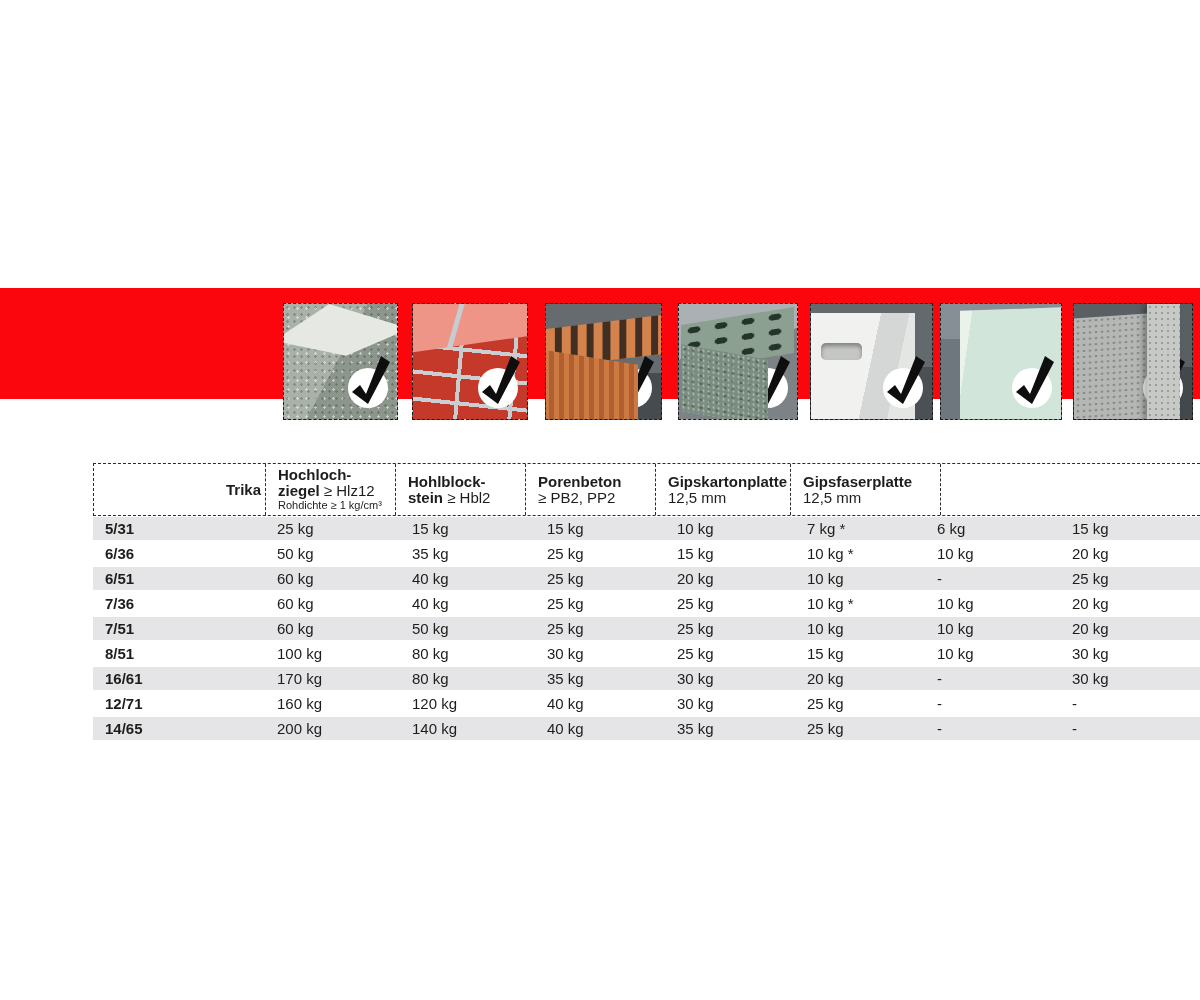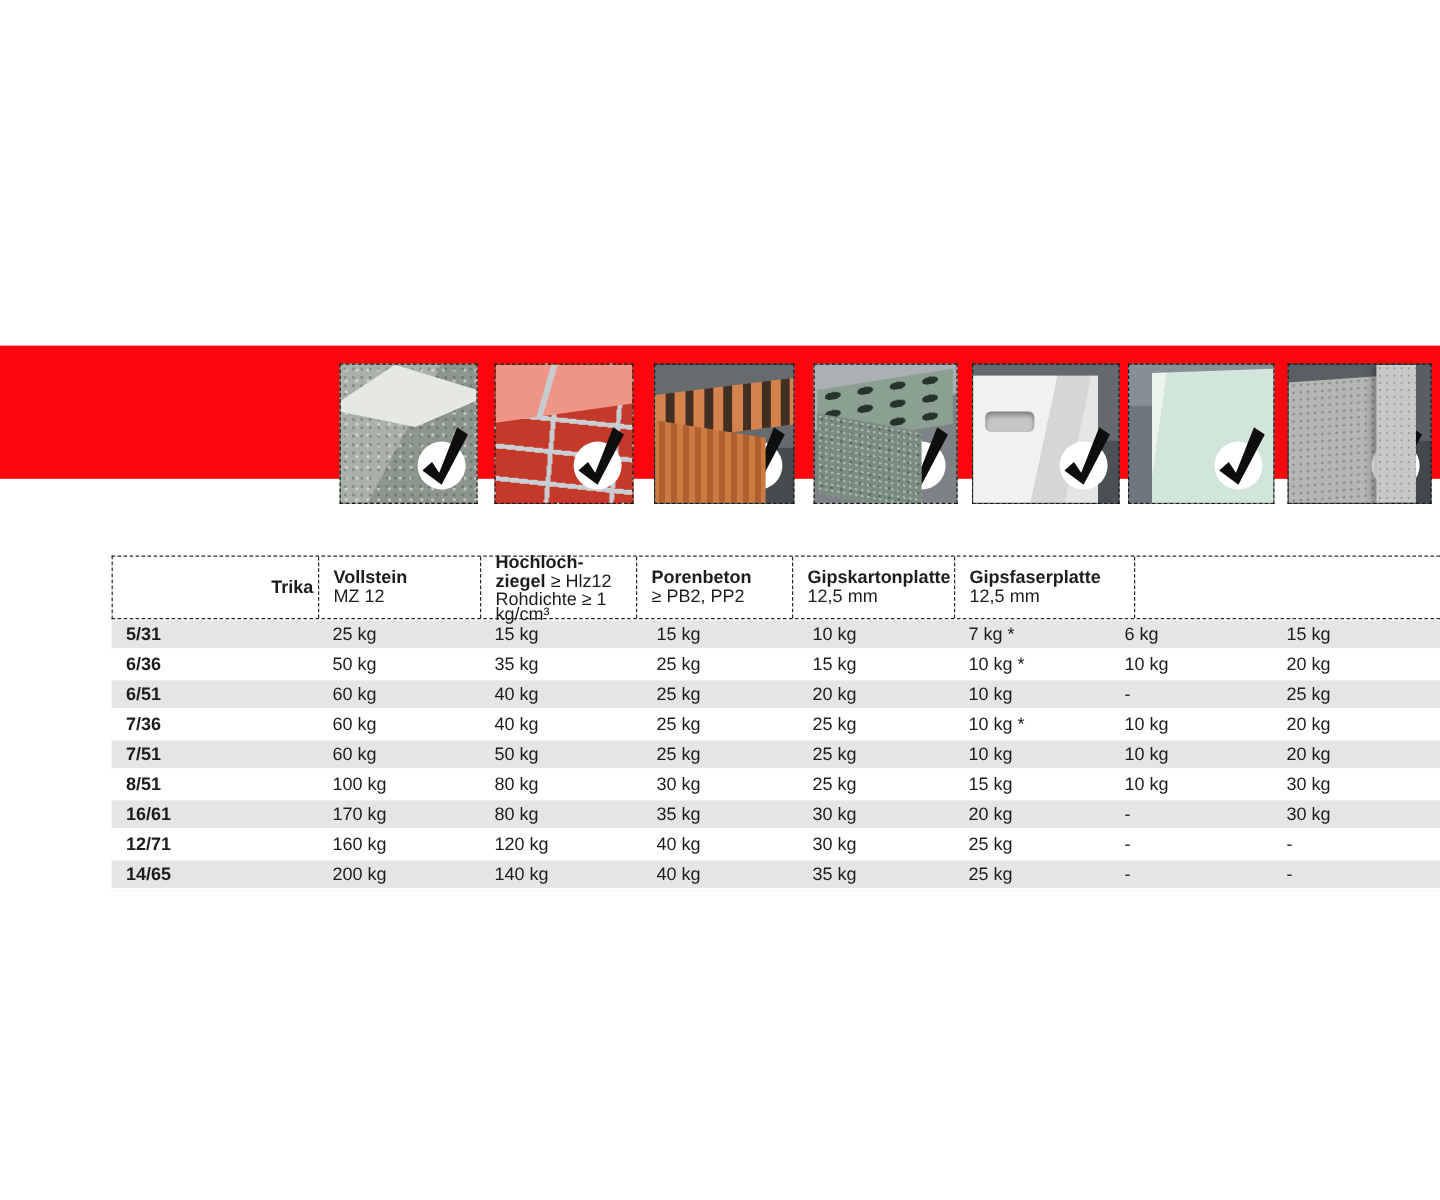--- a/index.html
+++ b/index.html
@@ -69,21 +69,21 @@
   .check svg{position:absolute;left:0;top:-20px;width:44px;height:58px;overflow:visible;}
 
   
   .table{position:absolute;left:93px;top:463px;width:1117px;}
   .thead{display:flex;height:53px;box-sizing:border-box;
       border-top:1px dashed #2a2a2a;border-bottom:1px dashed #2a2a2a;border-left:1px dashed #2a2a2a;}
   .th{box-sizing:border-box;border-right:1px dashed #2a2a2a;display:flex;flex-direction:column;
       justify-content:center;padding-left:12px;padding-right:4px;font-size:15px;line-height:16px;}
   .th.col1{padding-left:39px;text-align:right;}
   .th b{font-weight:bold;}
-  .hl.small{font-size:15px;line-height:13px;}
+  .hl.small{font-size:11px;line-height:13px;}
   .col1{width:172px}.col2{width:135px}.col3{width:135px}.col4{width:130px}
   .col5{width:130px}.col6{width:130px}.col7{width:135px}.col8{width:150px}
   .tbody{padding-top:1px;}
   .tr{display:flex;height:25px;box-sizing:border-box;border-bottom:2px solid #fff;background:#fff;}
   .tr.alt{background:#e5e4e6;}
   .td{box-sizing:border-box;padding-left:12px;font-size:15px;line-height:23px;white-space:nowrap;}
   .td.lbl{font-weight:bold;}
 </style>
 </head>
 <body>
@@ -154,28 +154,28 @@
           </svg>
         </div>
       </div>
     </div>
 
   <div class="table">
     <div class="thead" id="thead">
         <div class="th col1">
           <div class="hl"><b>Trika</b></div>
         </div>
-        <div class="th col3">
-          <div class="hl"><b>Vollstein</b></div>
-          <div class="hl"><span>MZ 12</span></div>
-        </div>
         <div class="th col4">
           <div class="hl"><b>Hochloch-</b></div>
           <div class="hl"><b>ziegel</b><span> ≥ Hlz12</span></div>
           <div class="hl small"><span>Rohdichte ≥ 1 kg/cm³</span></div>
+        </div>
+        <div class="th col5">
+          <div class="hl"><b>Hohlblock-</b></div>
+          <div class="hl"><b>stein</b><span> ≥ Hbl2</span></div>
         </div>
         <div class="th col6">
           <div class="hl"><b>Porenbeton</b></div>
           <div class="hl"><span>≥ PB2, PP2</span></div>
         </div>
         <div class="th col7">
           <div class="hl"><b>Gipskartonplatte</b></div>
           <div class="hl"><span>12,5 mm</span></div>
         </div>
         <div class="th col8">

